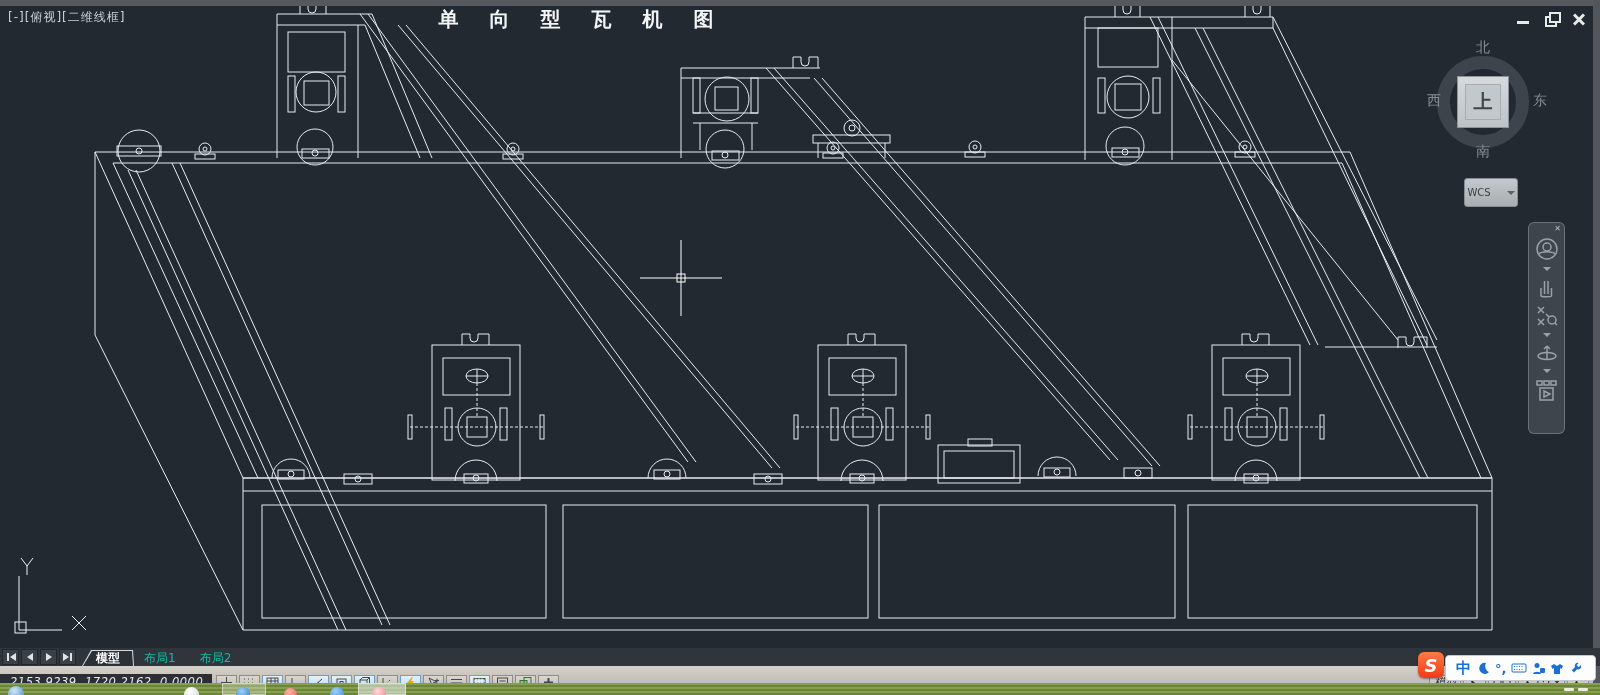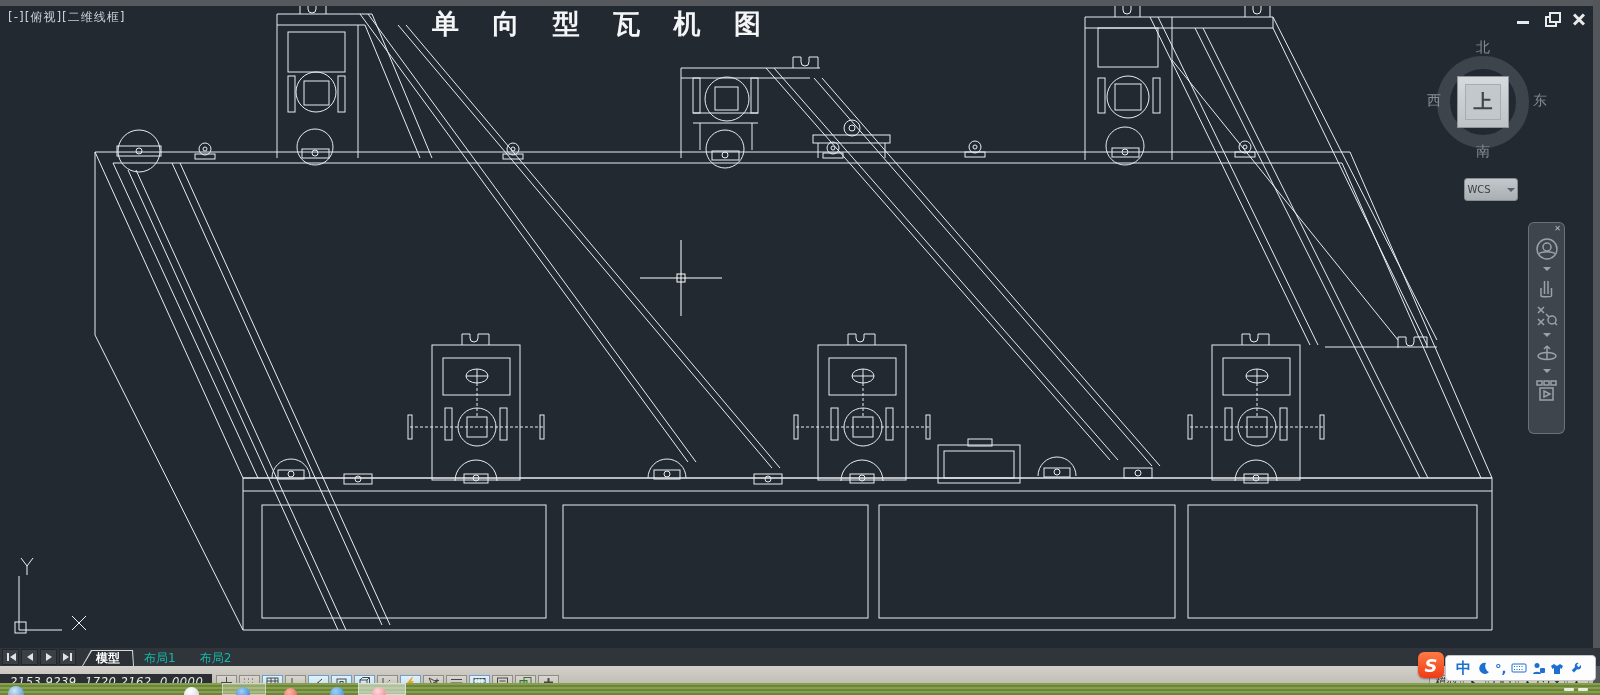--- a/index.html
+++ b/index.html
@@ -11,32 +11,32 @@
   .win-controls{position:absolute;right:14px;top:12px;display:flex;gap:14px;align-items:center;}
   .win-btn{width:14px;height:14px;position:relative;cursor:default;}
   .min-glyph{position:absolute;left:1px;bottom:2px;width:12px;height:3px;background:#e8eaec;}
   .rest-glyph{position:absolute;left:1px;top:4px;width:8px;height:7px;border:2px solid #e8eaec;}
   .rest-glyph2{position:absolute;left:5px;top:0;width:8px;height:7px;border:2px solid #e8eaec;background:#232931;}
   .close-glyph::before,.close-glyph::after{content:"";position:absolute;left:0px;top:6px;width:14px;height:3px;background:#e8eaec;}
   .close-glyph::before{transform:rotate(45deg);} .close-glyph::after{transform:rotate(-45deg);}
   
   .vp-label{position:absolute;left:8px;top:9px;color:#ccd1d6;font-size:12px;letter-spacing:1px;}
   .cad-title{position:absolute;left:432px;top:6px;width:300px;text-align:center;color:#f3f5f7;
-             font-size:27px;font-weight:bold;letter-spacing:12px;white-space:nowrap;}
+             font-size:20px;font-weight:bold;letter-spacing:12px;white-space:nowrap;}
   
   .vc-ring{position:absolute;left:1437px;top:56px;width:92px;height:92px;border-radius:50%;
            border:13px solid rgba(118,126,134,0.32);box-sizing:border-box;}
   .vc-face{position:absolute;left:1457px;top:76px;width:52px;height:52px;background:linear-gradient(#d6dadd,#bdc2c6);
            border:1px solid #8d949a;box-sizing:border-box;display:flex;align-items:center;justify-content:center;}
   .vc-face-inner{width:34px;height:34px;background:#c2c8cc;border:1px solid #a6acb1;display:flex;align-items:center;justify-content:center;
            color:#3e4449;font-size:19px;font-weight:bold;}
   .vc-lbl{position:absolute;color:#878e95;font-size:14px;}
   .vc-n{left:1476px;top:39px;} .vc-s{left:1476px;top:143px;}
   .vc-w{left:1427px;top:92px;} .vc-e{left:1533px;top:92px;}
-  .wcs-btn{position:absolute;left:1464px;top:178px;width:54px;height:23px;background:linear-gradient(#c3c8cc,#a9aeb3);
+  .wcs-btn{position:absolute;left:1464px;top:178px;width:54px;height:29px;background:linear-gradient(#c3c8cc,#a9aeb3);
            border:1px solid #878d93;border-radius:3px;color:#3c4146;font-size:10px;display:flex;
            align-items:center;justify-content:center;gap:16px;box-sizing:border-box;}
   .wcs-car{width:0;height:0;border-left:4px solid transparent;border-right:4px solid transparent;border-top:4px solid #5c6267;}
   
   .navbar{position:absolute;left:1528px;top:222px;width:35px;height:210px;background:rgba(108,115,122,0.38);
           border:1px solid rgba(160,166,172,0.45);border-radius:6px;display:flex;flex-direction:column;align-items:center;}
   .nb-close{align-self:flex-end;margin:2px 3px 0 0;color:#b9bfc4;font-size:8px;line-height:8px;}
   .nb-ic{margin:3px 0;} .nb-car{width:0;height:0;border-left:4px solid transparent;border-right:4px solid transparent;border-top:4px solid #9aa1a8;margin:2px 0;}
   
   .tabbar{position:absolute;left:0;top:648px;width:1600px;height:18px;background:#30353b;display:flex;align-items:flex-end;}

